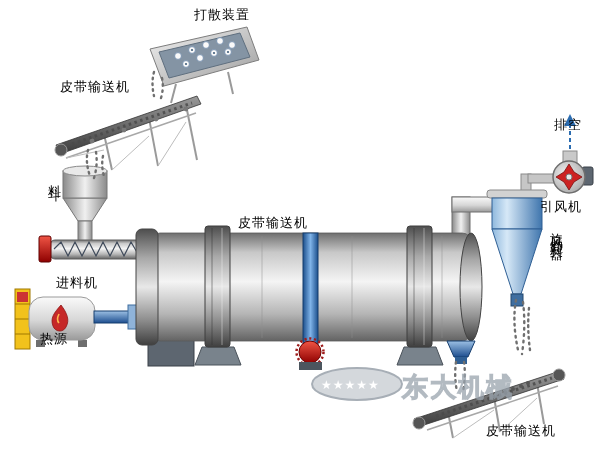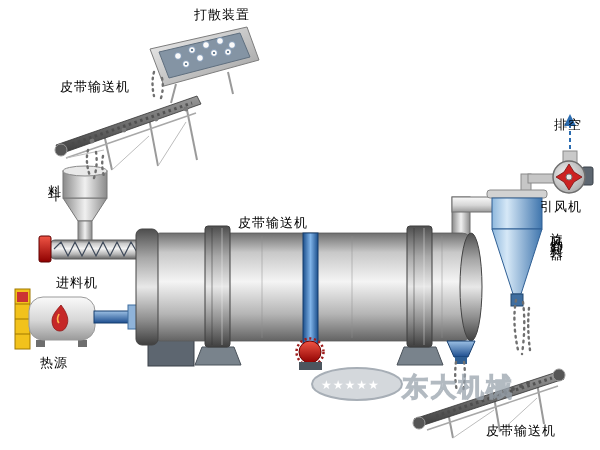--- a/index.html
+++ b/index.html
@@ -239,20 +239,20 @@
     <ellipse cx="357" cy="384" rx="45" ry="16" fill="#97a1ab" fill-opacity="0.55" stroke="#8a949e" stroke-width="2"></ellipse>
     <text x="321" y="389" font-size="12" fill="#ffffff" letter-spacing="1">★★★★★</text>
     <text x="402" y="396" font-size="26" font-weight="bold" fill="none" stroke="#99a3ad" stroke-width="1.1" letter-spacing="2">东大机械</text>
   </g>
 </svg>
 
 <div class="lbl" style="left:194px;top:8px">打散装置</div>
 <div class="lbl" style="left:60px;top:80px">皮带输送机</div>
 <div class="lbl vlbl" style="left:46px;top:174px">料斗</div>
 <div class="lbl" style="left:56px;top:276px">进料机</div>
-<div class="lbl" style="left:40px;top:356px">热源</div>
+<div class="lbl" style="left:40px;top:332px">热源</div>
 <div class="lbl" style="left:238px;top:216px">皮带输送机</div>
 <div class="lbl vlbl" style="left:548px;top:222px">旋风卸料器</div>
 <div class="lbl" style="left:540px;top:200px">引风机</div>
 <div class="lbl" style="left:554px;top:118px">排空</div>
 <div class="lbl" style="left:486px;top:424px">皮带输送机</div>
 
 </div>
 
 </body></html>

